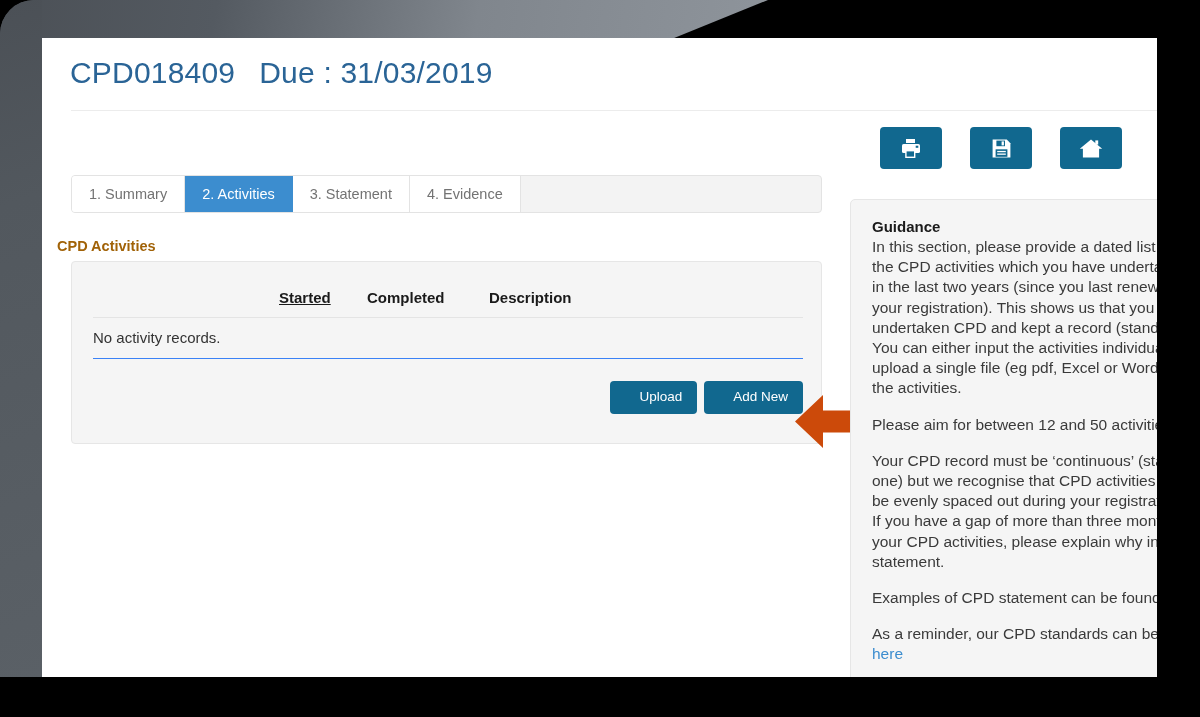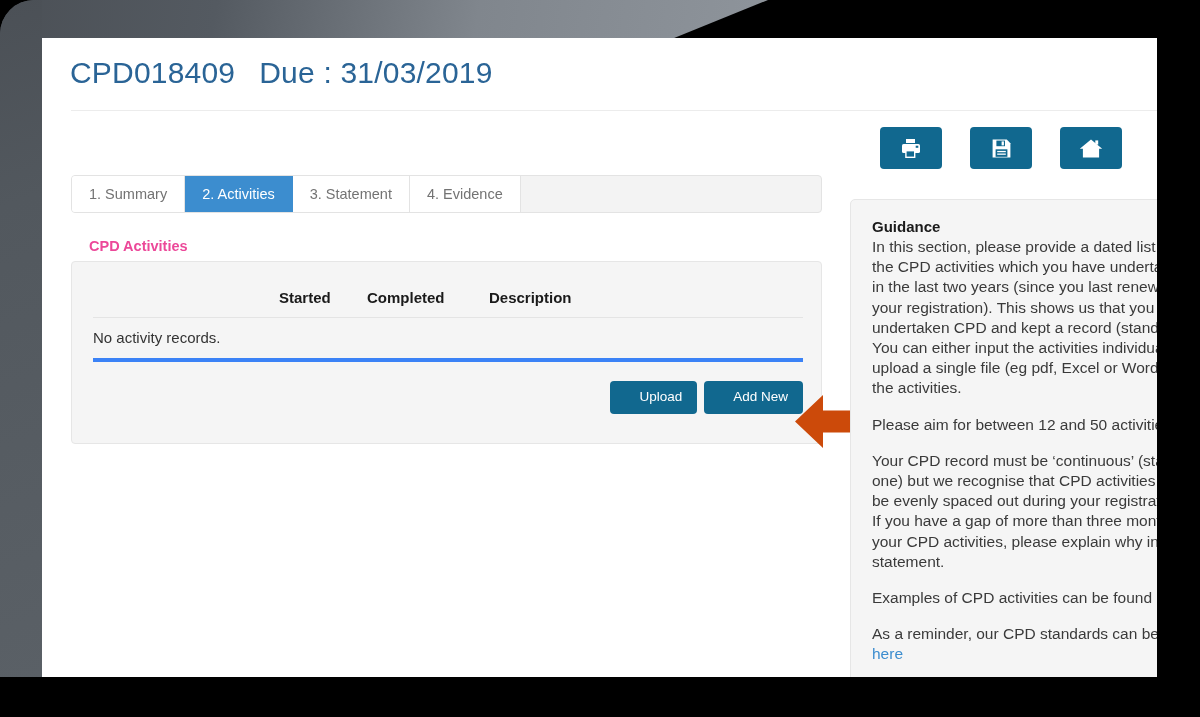--- a/index.html
+++ b/index.html
@@ -154,25 +154,25 @@
   }
   .tab.active {
     background: #3c8dcf;
     color: #ffffff;
     border-right-color: #3c8dcf;
   }
 
   
   #section-title {
     position: absolute;
-    left: 47px;
+    left: 15px;
     top: 200px;
     font-size: 14.5px;
     font-weight: bold;
-    color: #ec4899;
+    color: #a16207;
   }
 
   
   #activities-panel {
     position: absolute;
     left: 29px;
     top: 223px;
     width: 751px;
     height: 183px;
     background: #f5f5f5;
@@ -190,27 +190,27 @@
   #activities-table th {
     text-align: left;
     font-size: 15px;
     font-weight: bold;
     color: #1a1a1a;
     padding: 10px 0 11px 0;
     border-bottom: 1px solid #e4e4e4;
     vertical-align: bottom;
   }
   #activities-table th.col-blank { width: 186px; }
-  #activities-table th.col-started { width: 88px; }
+  #activities-table th.col-started { width: 88px; text-decoration: underline; }
   #activities-table th.col-completed { width: 122px; }
   #activities-table td {
     font-size: 15px;
     color: #333333;
     padding: 11px 0 12px 0;
-    border-bottom: 4px solid #3b82f6;
+    border-bottom: 1px solid #3b82f6;
   }
   #action-row {
     position: absolute;
     left: 21px;
     top: 119px;
     width: 710px;
     display: flex;
     justify-content: flex-end;
     gap: 7px;
   }
@@ -361,18 +361,18 @@
       <svg width="84" height="53" viewBox="0 0 84 53" aria-hidden="true">
         <path fill="#cc4a0a" d="M0 26.5 28 0v15.5h56v22H28V53z"></path>
       </svg>
     </div>
 
     <div id="guidance-panel">
       <div id="guidance-title">Guidance</div>
       <p class="guidance-p">In this section, please provide a dated list of all the CPD activities which you have undertaken in the last two years (since you last renewed your registration). This shows us that you have undertaken CPD and kept a record (standard of You can either input the activities individually O upload a single file (eg pdf, Excel or Word) detai the activities.</p>
       <p class="guidance-p">Please aim for between 12 and 50 activities.</p>
       <p class="guidance-p">Your CPD record must be ‘continuous’ (standa one) but we recognise that CPD activities may be evenly spaced out during your registration c If you have a gap of more than three months in your CPD activities, please explain why in your statement.</p>
-      <p class="guidance-p"><span>Examples of CPD activities can be found </span><a class="guidance-link">here</a></p>
+      <p class="guidance-p"><span>Examples of CPD statement can be found </span><a class="guidance-link">here</a></p>
       <p class="guidance-p"><span>As a reminder, our CPD standards can be foun</span> <a class="guidance-link">here</a></p>
     </div>
 
   </div>
 </div>
 
 </body></html>

